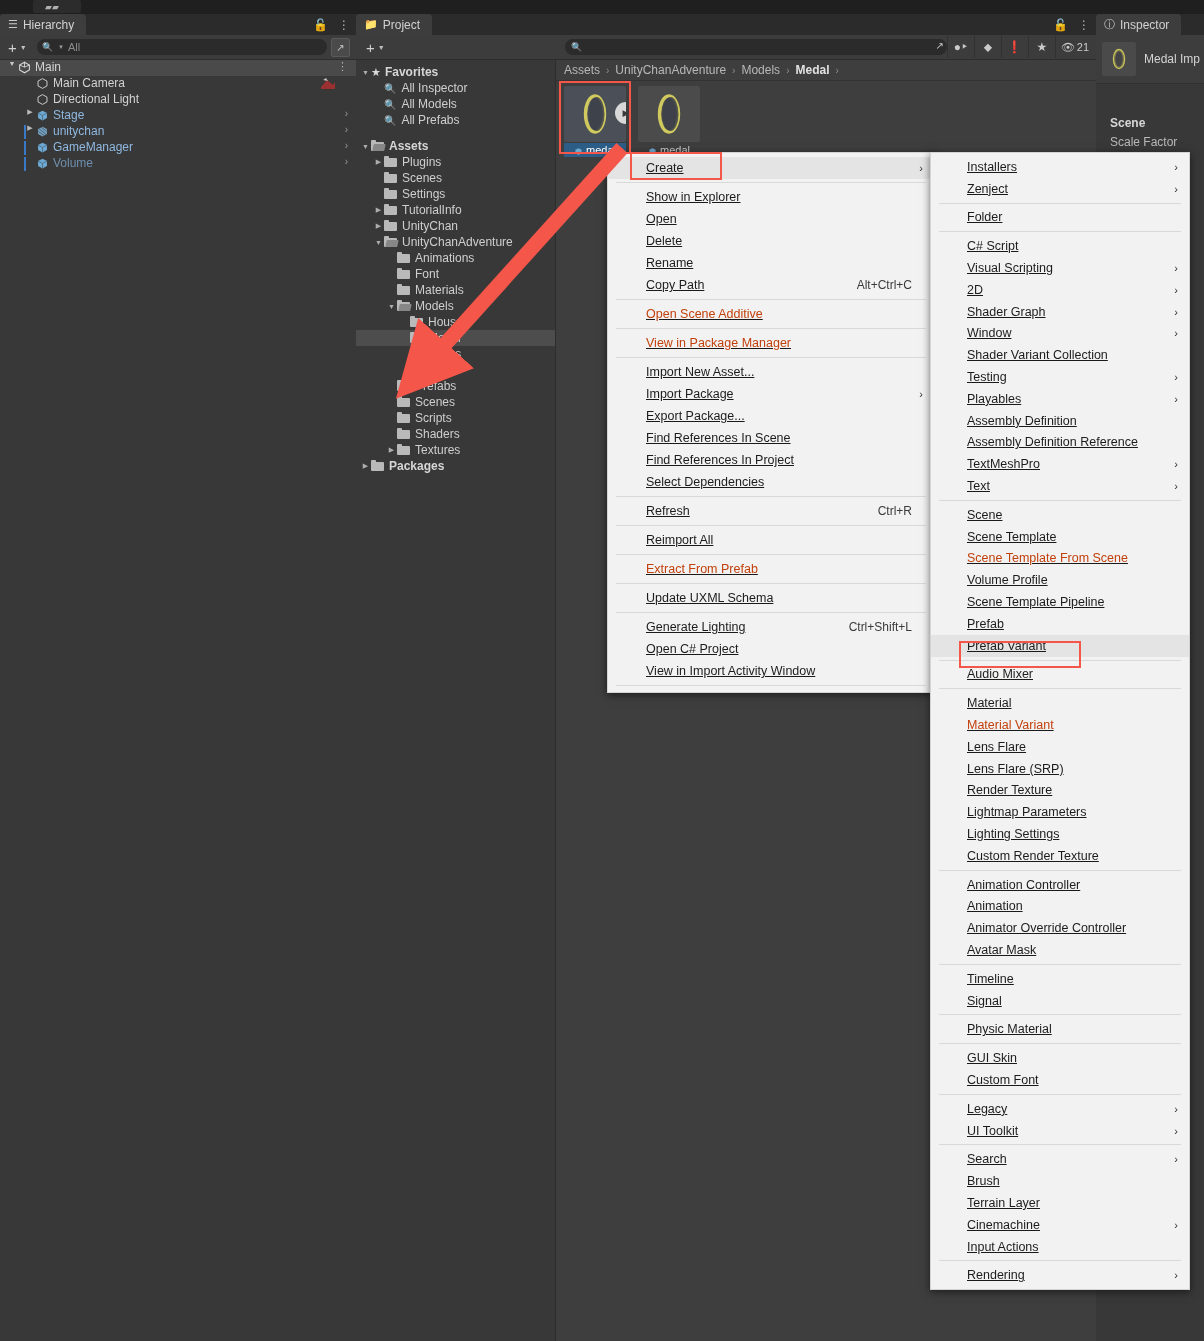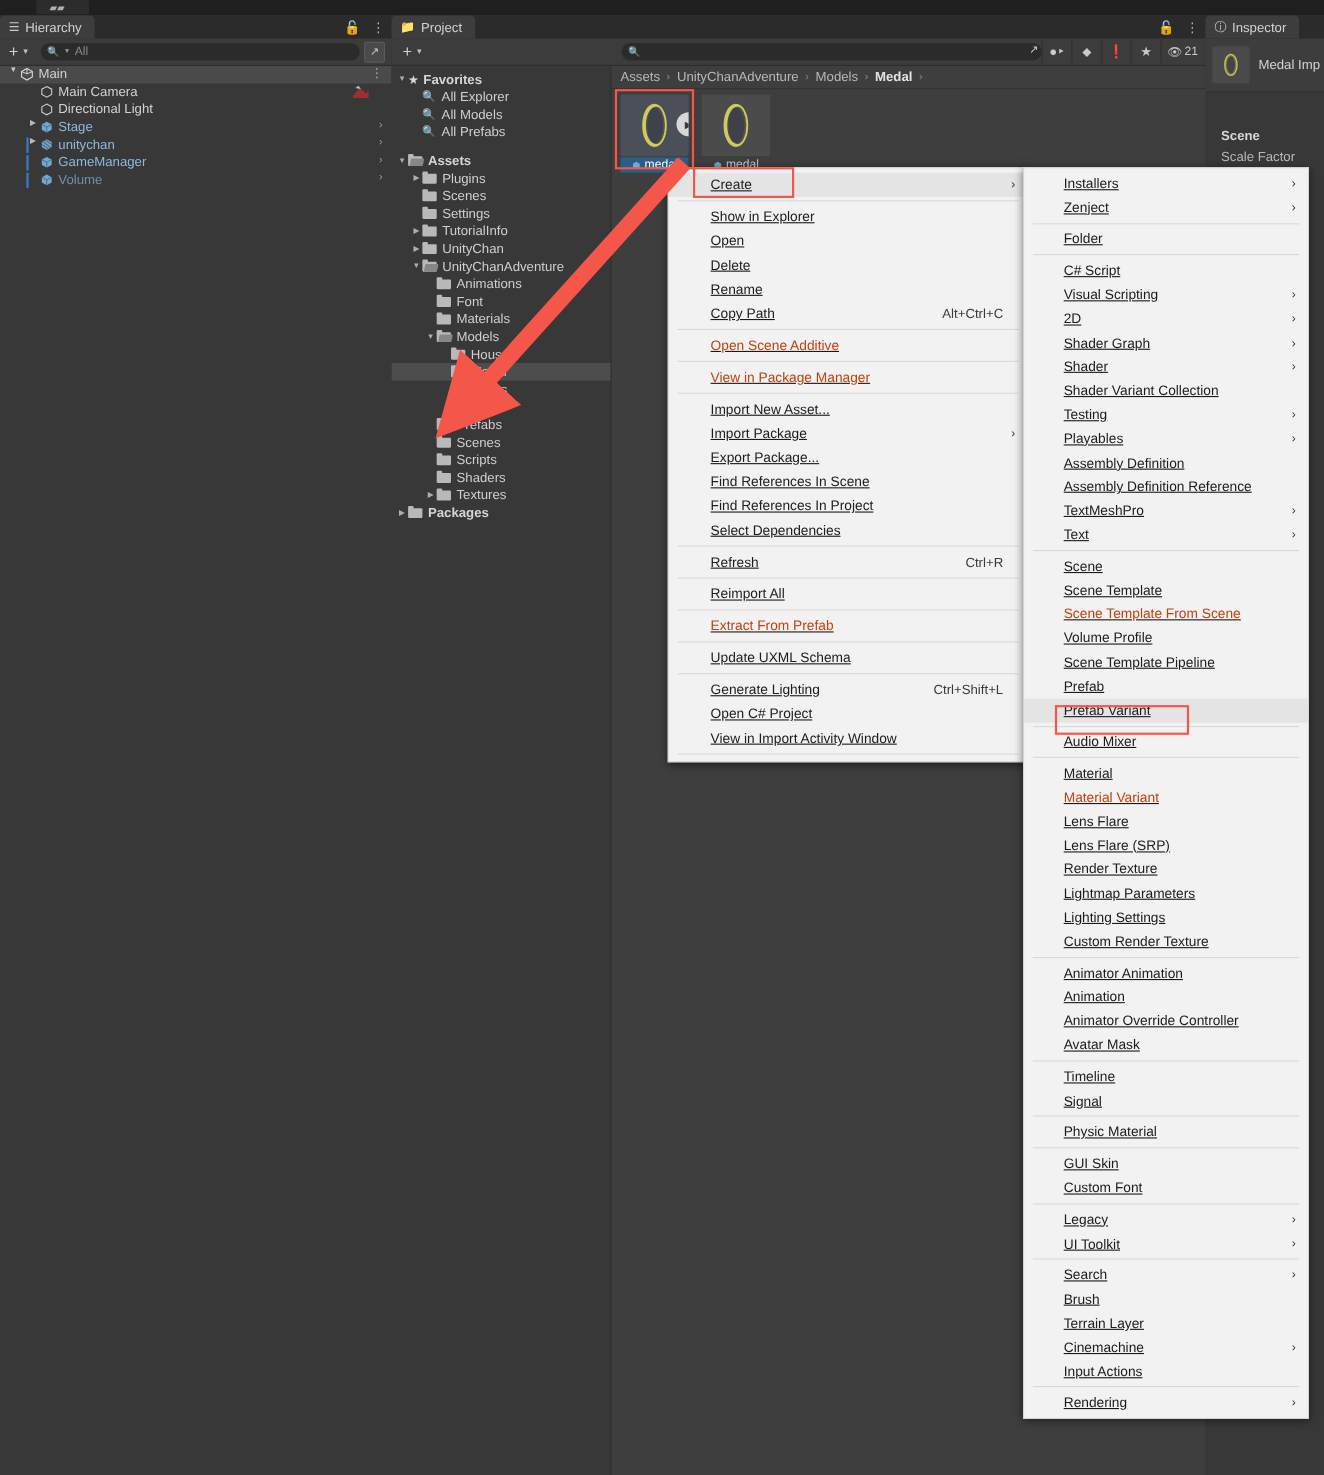--- a/index.html
+++ b/index.html
@@ -288,21 +288,21 @@
         <div class="t-row">
           <span style="display:inline-block;width:4px"></span>
           <span class="t-arrow">▼</span>
           <span class="fav-star">★</span>
           <span class="t-lbl bold">Favorites</span>
         </div>
         <div class="t-row">
           <span style="display:inline-block;width:17px"></span>
           <span class="t-arrow"></span>
           <span class="mag-i">🔍</span>
-          <span class="t-lbl">All Explorer</span>
+          <span class="t-lbl">All Inspector</span>
         </div>
         <div class="t-row">
           <span style="display:inline-block;width:17px"></span>
           <span class="t-arrow"></span>
           <span class="mag-i">🔍</span>
           <span class="t-lbl">All Models</span>
         </div>
         <div class="t-row">
           <span style="display:inline-block;width:17px"></span>
           <span class="t-arrow"></span>
@@ -688,21 +688,21 @@
     </div>
     <div class="mi mi-sm">
       <span>2D</span>
       <span class="arr">›</span>
     </div>
     <div class="mi mi-sm">
       <span>Shader Graph</span>
       <span class="arr">›</span>
     </div>
     <div class="mi mi-sm">
-      <span>Shader</span>
+      <span>Window</span>
       <span class="arr">›</span>
     </div>
     <div class="mi mi-sm">
       <span>Shader Variant Collection</span>
     </div>
     <div class="mi mi-sm">
       <span>Testing</span>
       <span class="arr">›</span>
     </div>
     <div class="mi mi-sm">
@@ -769,21 +769,21 @@
       <span>Lightmap Parameters</span>
     </div>
     <div class="mi mi-sm">
       <span>Lighting Settings</span>
     </div>
     <div class="mi mi-sm">
       <span>Custom Render Texture</span>
     </div>
     <div class="sep-h"></div>
     <div class="mi mi-sm">
-      <span>Animator Animation</span>
+      <span>Animation Controller</span>
     </div>
     <div class="mi mi-sm">
       <span>Animation</span>
     </div>
     <div class="mi mi-sm">
       <span>Animator Override Controller</span>
     </div>
     <div class="mi mi-sm">
       <span>Avatar Mask</span>
     </div>

